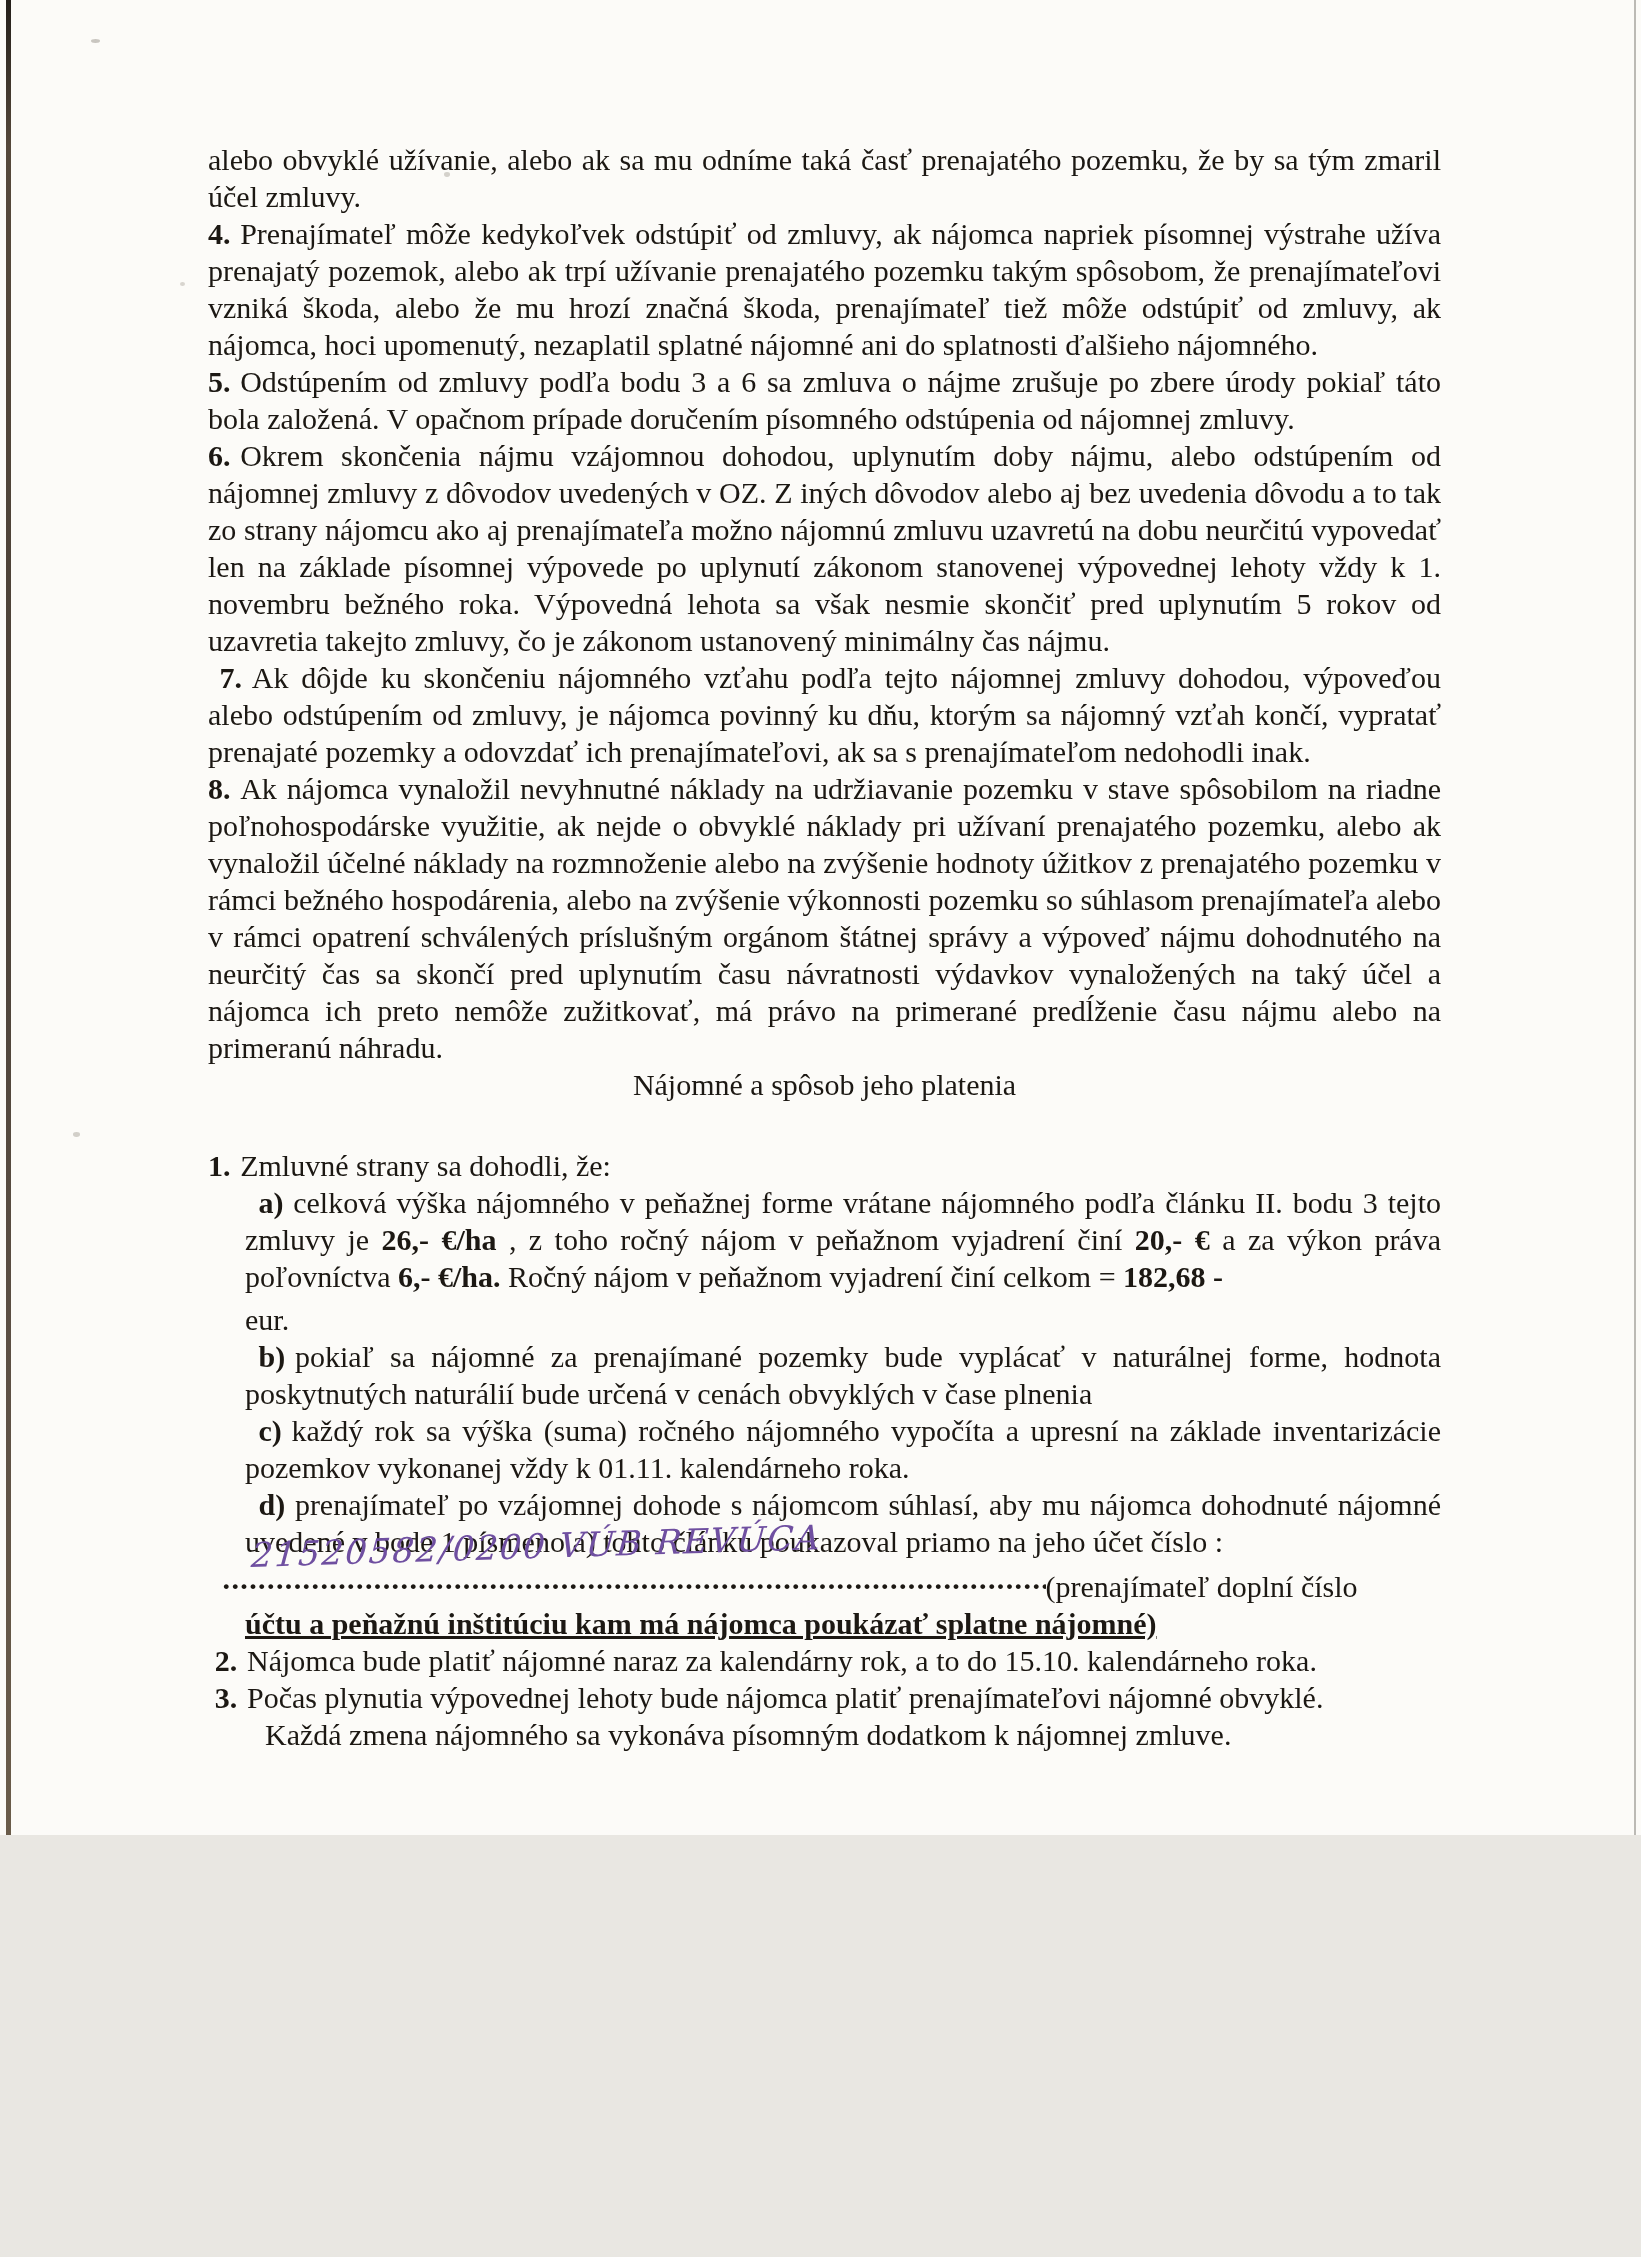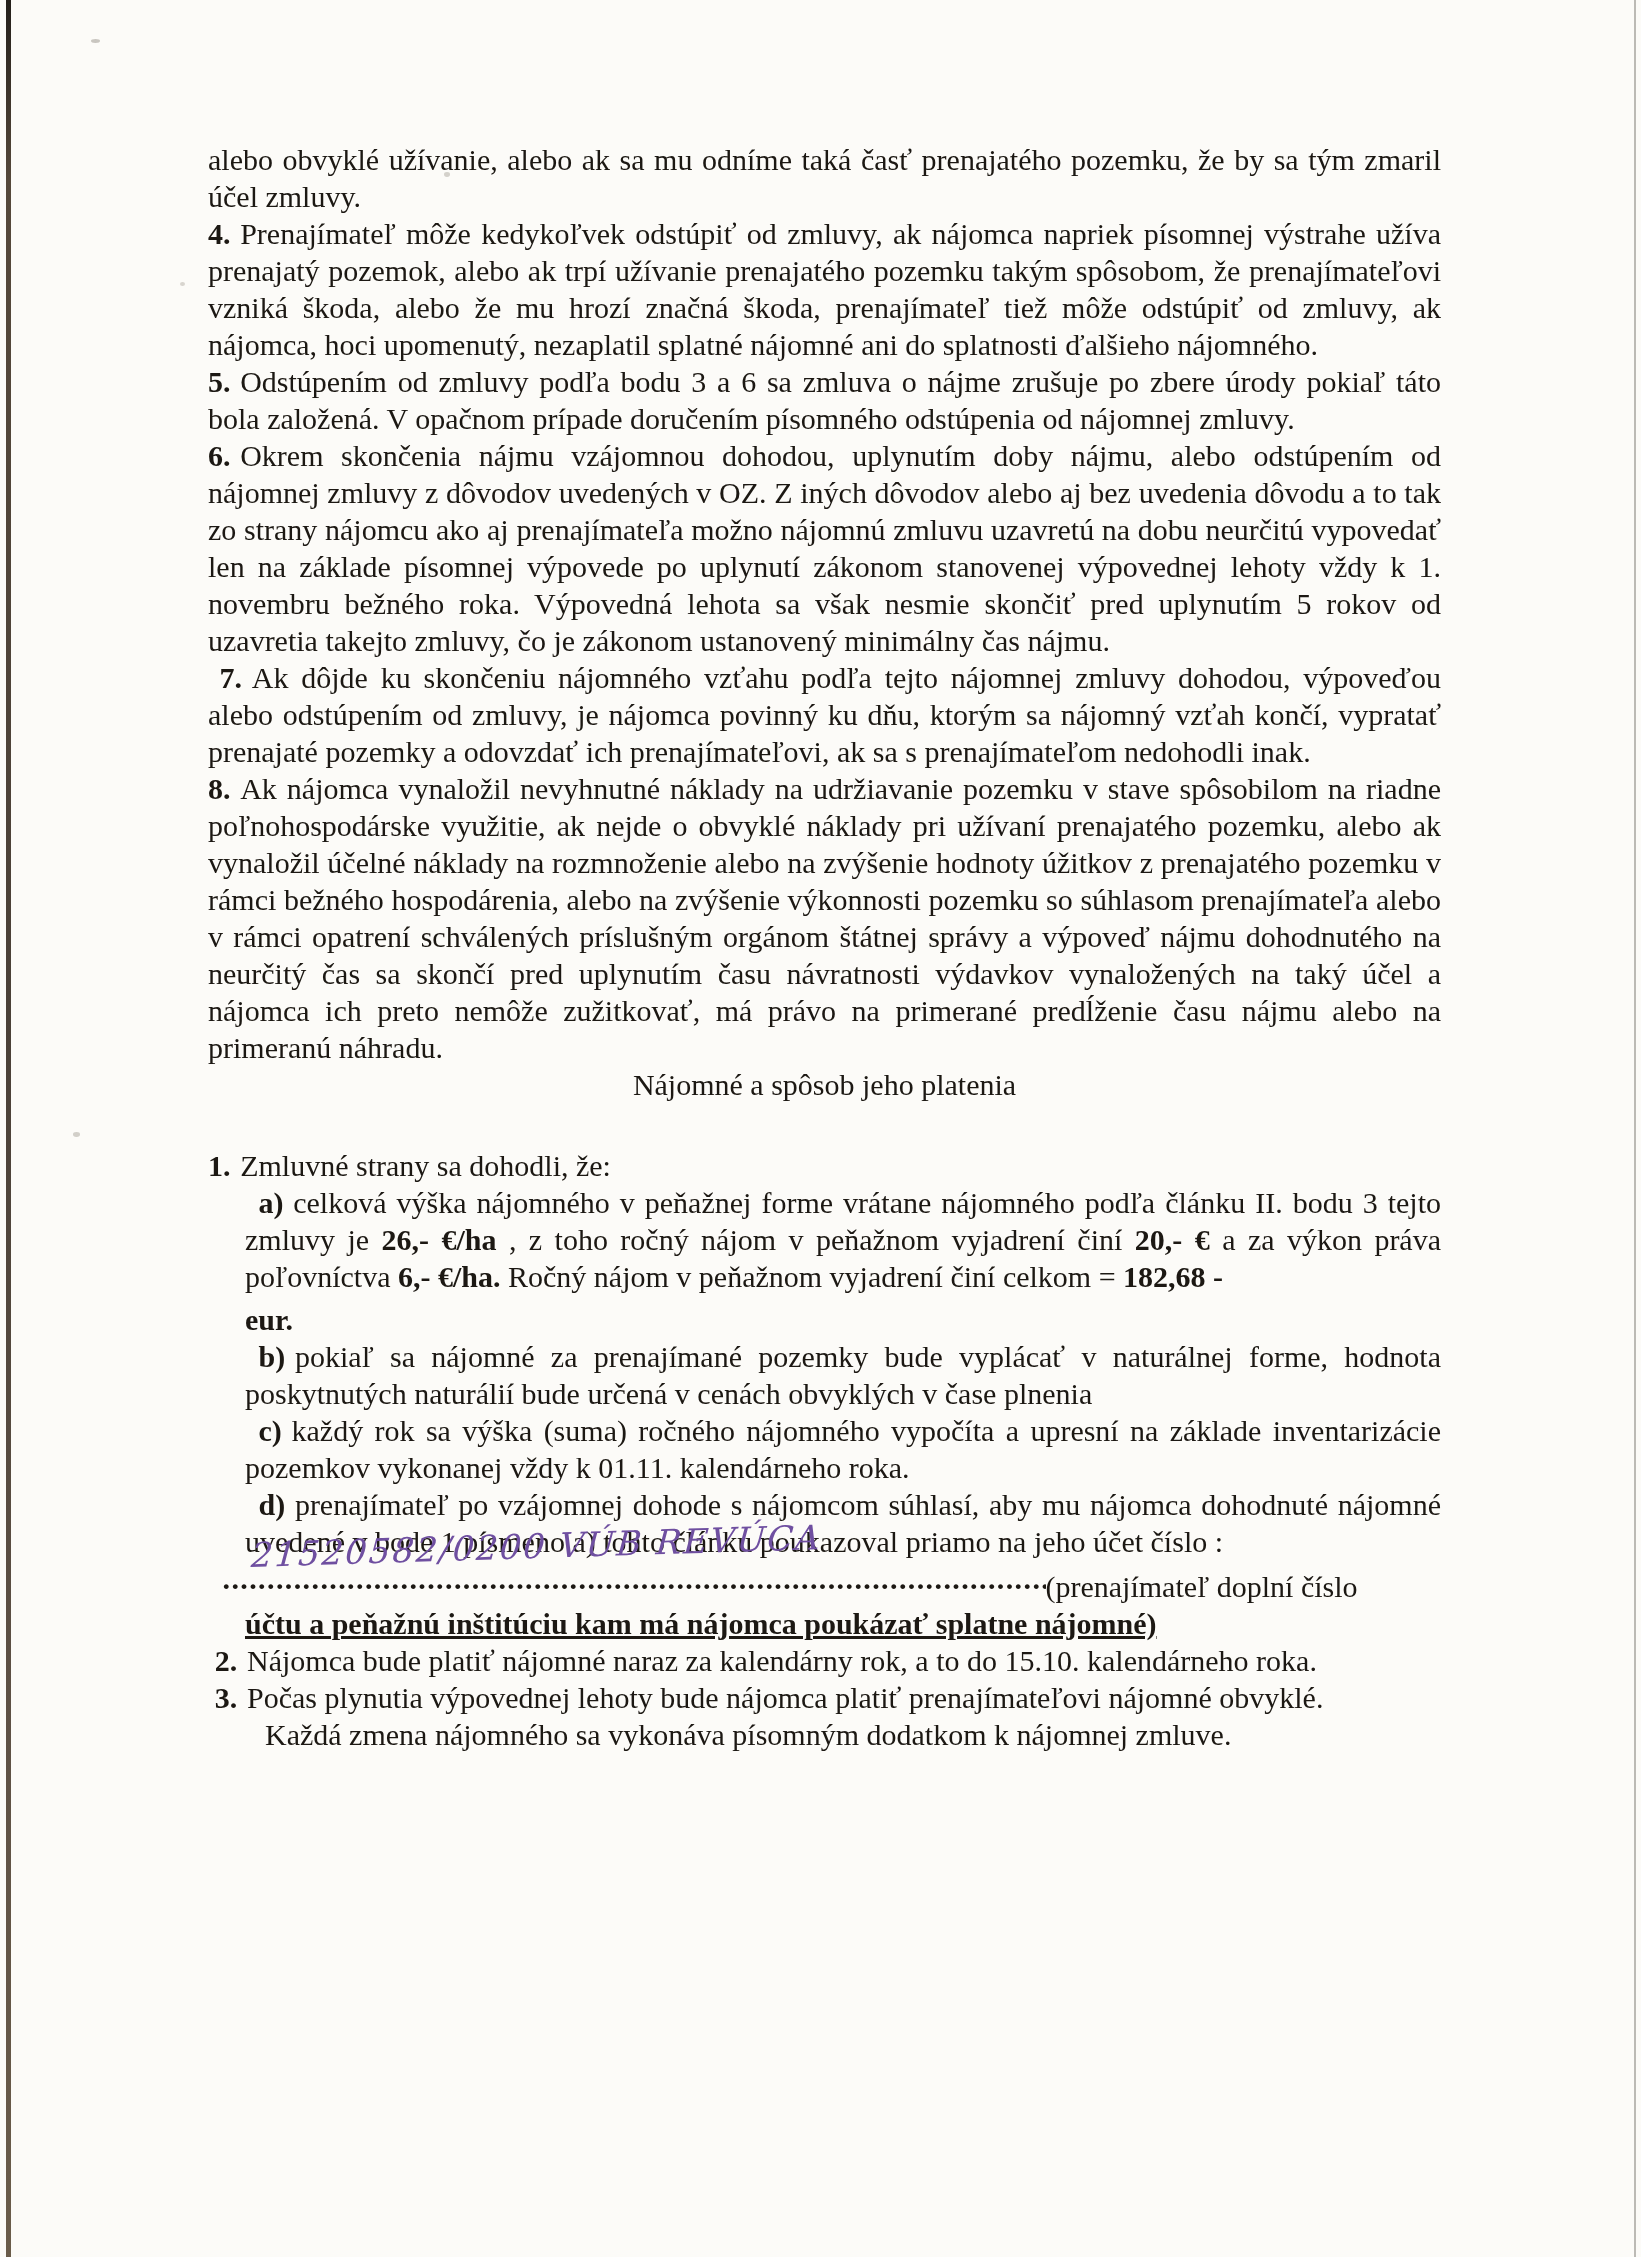--- a/index.html
+++ b/index.html
@@ -3,21 +3,21 @@
 <meta charset="utf-8">
 <style>
   html, body {
     margin: 0;
     padding: 0;
     background: #e9e7e2;
   }
   .page {
     position: relative;
     width: 1641px;
-    height: 2257px;
+    height: 1835px;
     background: #fcfbf8;
     overflow: hidden;
     font-family: "Liberation Serif", "DejaVu Serif", serif;
     color: #1c1813;
   }
   .scan-edge-left {
     position: absolute;
     left: 5.8px; top: 0;
     width: 4.8px; height: 100%;
     background: linear-gradient(180deg, #241f1a 0%, #55483a 8%, #4a4037 45%, #5d5044 75%, #6a5c4a 100%);
@@ -53,21 +53,21 @@
     text-align: center;
     font-weight: bold;
   }
   .article-title {
     text-align: center;
     font-weight: normal;
   }
   .clause-1 { margin-top: 44px; }
 
   .lettered { margin-left: 37px; text-indent: 13.5px; }
-  .eur-line { margin-left: 37px; margin-top: 5.8px; font-weight: bold; text-align: left; }
+  .eur-line { margin-left: 37px; margin-top: 5.8px; font-weight: normal; text-align: left; }
 
   .account-line {
     position: relative;
     margin-left: 14.5px;
     white-space: nowrap;
     text-align: left;
   }
   .dots {
     display: inline-block;
     width: 823px;

